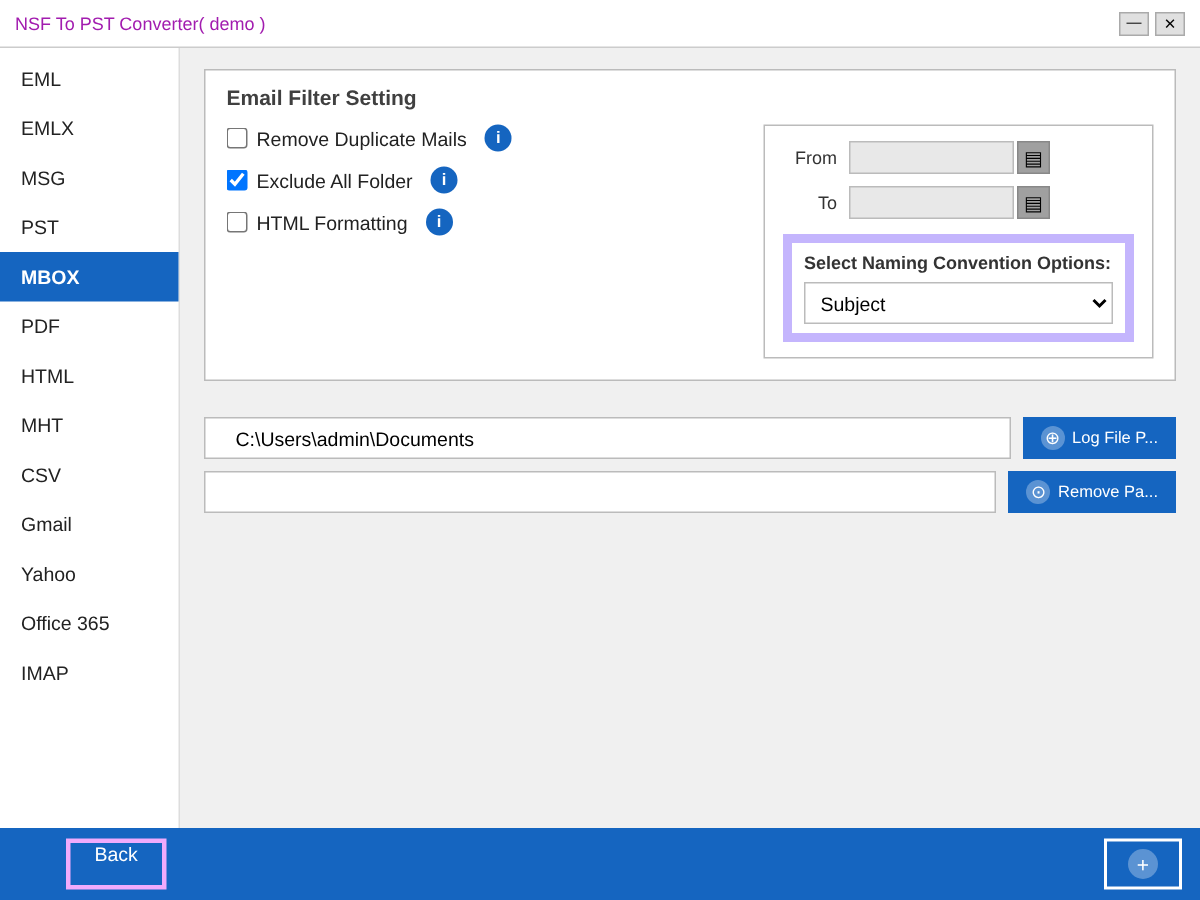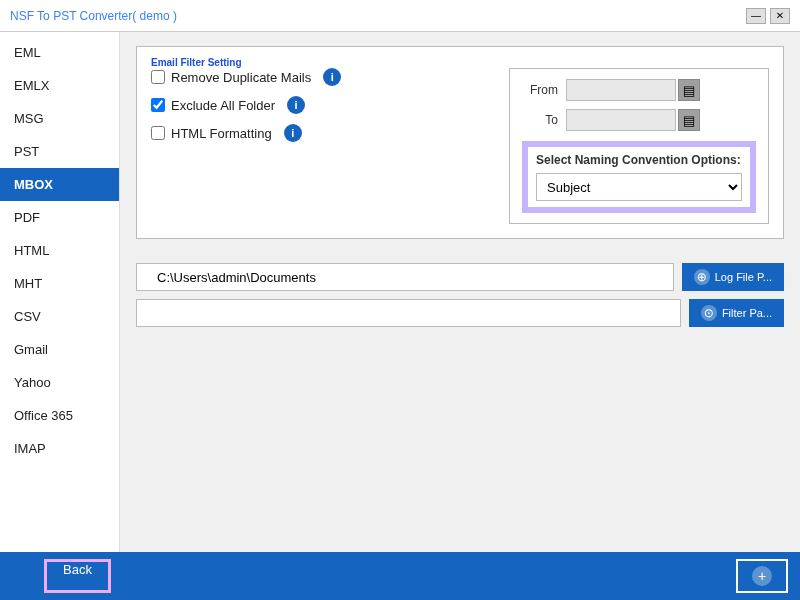--- a/index.html
+++ b/index.html
@@ -20,21 +20,21 @@
       border-bottom: 1px solid #ccc;
       padding: 6px 10px;
       display: flex;
       align-items: center;
       justify-content: space-between;
       height: 32px;
       flex-shrink: 0;
     }
     .title-bar-text {
       font-size: 12px;
-      color: #3b82f6;
+      color: #a21caf;
     }
     .title-bar-controls {
       display: flex;
       gap: 4px;
     }
     .title-btn {
       width: 20px;
       height: 16px;
       background: #e0e0e0;
       border: 1px solid #aaa;
@@ -86,22 +86,23 @@
 
     
     .filter-section {
       border: 1px solid #bbb;
       padding: 10px 14px 14px;
       background: #fff;
       margin-bottom: 16px;
     }
     .filter-section-title {
       font-weight: 700;
-      font-size: 10px;
-      color: #1d4ed8;
+      font-size: 14px;
+      margin-bottom: 10px;
+      color: #404040;
     }
     .filter-inner {
       display: flex;
       gap: 0;
     }
     .filter-left {
       flex: 1;
     }
     .filter-right {
       width: 260px;
@@ -397,21 +398,21 @@
         <input type="text" class="path-input" value="C:\Users\admin\Documents" style="">
         <button class="path-btn">
           <span class="btn-icon">⊕</span>
           <span>Log File P...</span>
         </button>
       </div>
       <div class="path-row">
         <input type="text" class="path-input" style="">
         <button class="path-btn">
           <span class="btn-icon">⊙</span>
-          <span>Filter Pa...</span>
+          <span>Remove Pa...</span>
         </button>
       </div>
     </div>
 
   </div>
 </div>
 
 <div class="bottom-bar">
   <button class="back-btn">
     <span>Back</span>

